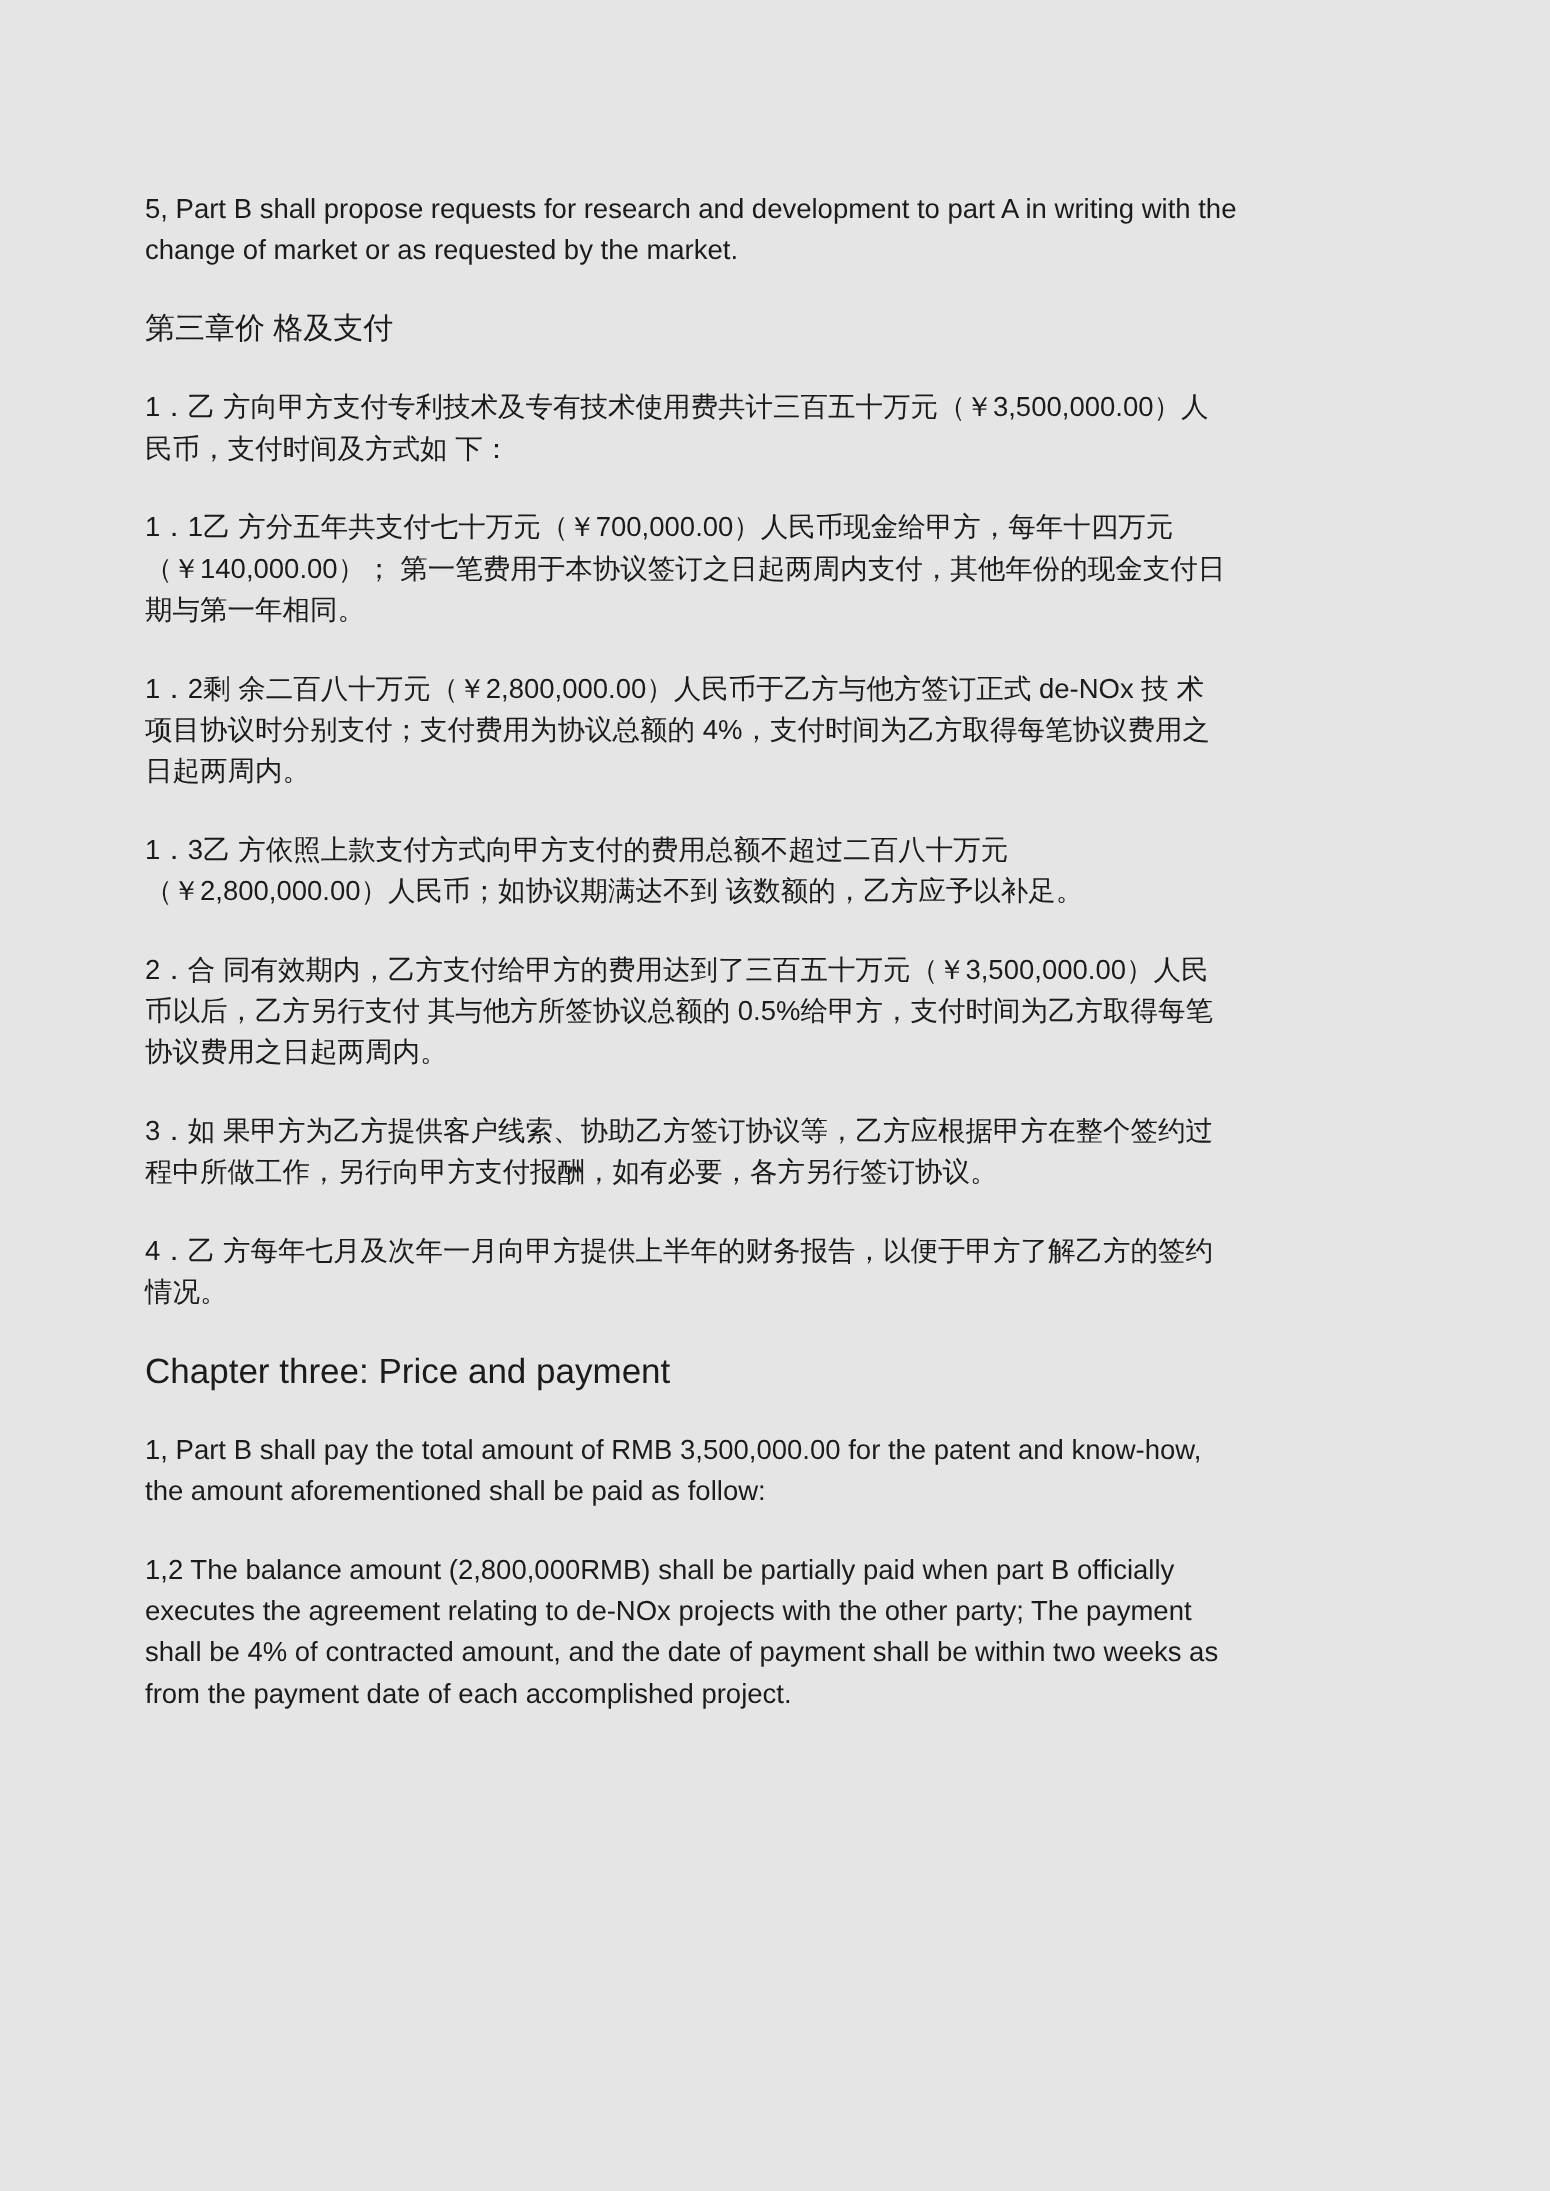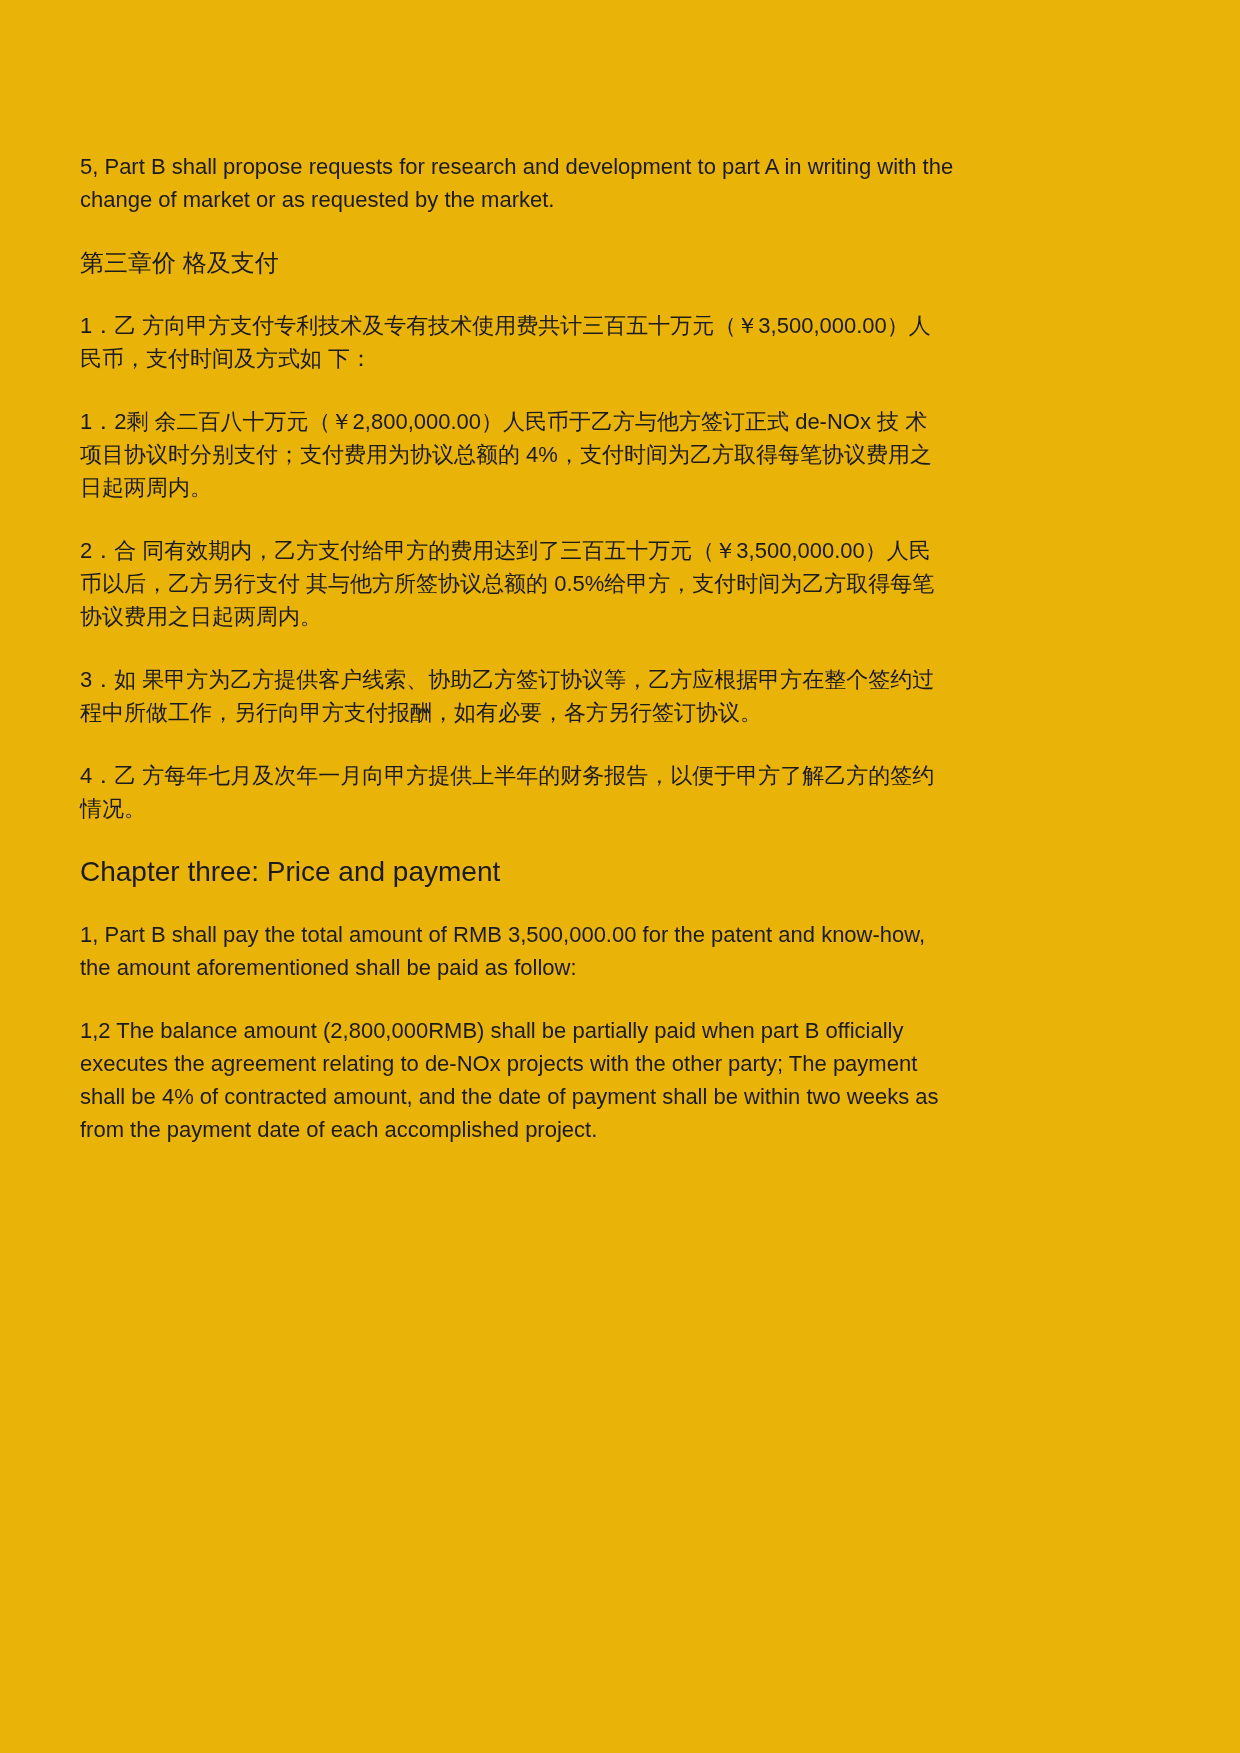--- a/index.html
+++ b/index.html
@@ -5,22 +5,22 @@
   html, body {
     margin: 0;
     padding: 0;
     background: #ffffff;
   }
   .page {
     position: relative;
     width: 1240px;
     height: 1753px;
     box-sizing: border-box;
-    background: #eab308;
-    padding: 150px 150px 0 80px;
+    background: #e5e5e5;
+    padding: 150px 150px 0 116px;
     overflow: hidden;
     font-family: "Liberation Sans", "DejaVu Sans", sans-serif;
     color: #1b1b1b;
   }
   .para {
     white-space: pre-wrap;
     margin: 0 0 30px 0;
     font-size: 22px;
     line-height: 33px;
     font-weight: 400;
@@ -39,23 +39,28 @@
 </style>
 </head>
 <body>
 
 <div class="page">
   <p class="para" lang="en">5, Part B shall propose requests for research and development to part A in writing with the
 change of market or as requested by the market.</p>
   <p class="para heading-zh" lang="zh">第三章价 格及支付</p>
   <p class="para" lang="zh">1．乙 方向甲方支付专利技术及专有技术使用费共计三百五十万元（￥3,500,000.00）人
 民币，支付时间及方式如 下：</p>
+  <p class="para" lang="zh">1．1乙 方分五年共支付七十万元（￥700,000.00）人民币现金给甲方，每年十四万元
+（￥140,000.00）； 第一笔费用于本协议签订之日起两周内支付，其他年份的现金支付日
+期与第一年相同。</p>
   <p class="para" lang="zh">1．2剩 余二百八十万元（￥2,800,000.00）人民币于乙方与他方签订正式 de-NOx 技 术
 项目协议时分别支付；支付费用为协议总额的 4%，支付时间为乙方取得每笔协议费用之
 日起两周内。</p>
+  <p class="para" lang="zh">1．3乙 方依照上款支付方式向甲方支付的费用总额不超过二百八十万元
+（￥2,800,000.00）人民币；如协议期满达不到 该数额的，乙方应予以补足。</p>
   <p class="para" lang="zh">2．合 同有效期内，乙方支付给甲方的费用达到了三百五十万元（￥3,500,000.00）人民
 币以后，乙方另行支付 其与他方所签协议总额的 0.5%给甲方，支付时间为乙方取得每笔
 协议费用之日起两周内。</p>
   <p class="para" lang="zh">3．如 果甲方为乙方提供客户线索、协助乙方签订协议等，乙方应根据甲方在整个签约过
 程中所做工作，另行向甲方支付报酬，如有必要，各方另行签订协议。</p>
   <p class="para" lang="zh">4．乙 方每年七月及次年一月向甲方提供上半年的财务报告，以便于甲方了解乙方的签约
 情况。</p>
   <p class="para heading-en" lang="en">Chapter three: Price and payment</p>
   <p class="para" lang="en">1, Part B shall pay the total amount of RMB 3,500,000.00 for the patent and know-how,
 the amount aforementioned shall be paid as follow:</p>

